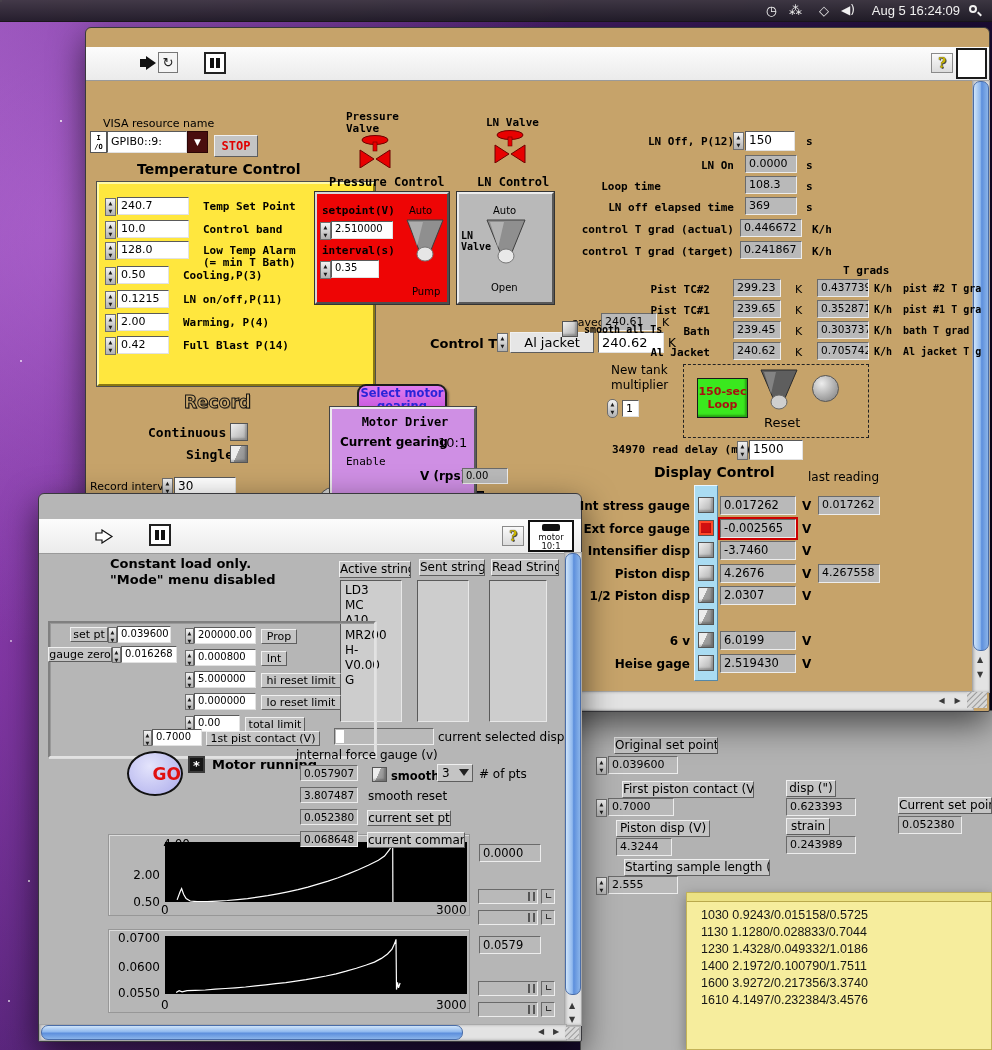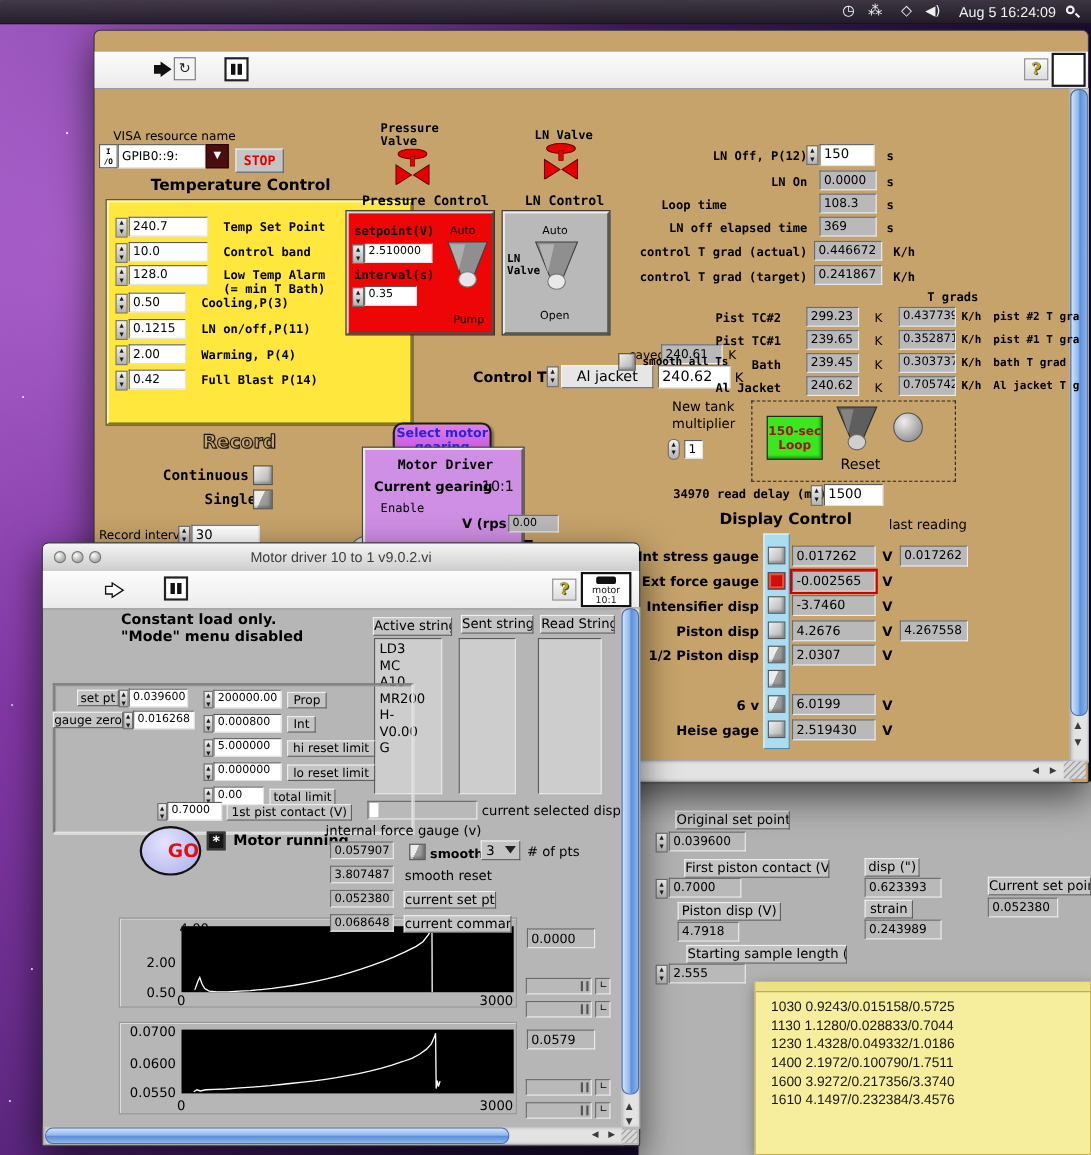--- a/index.html
+++ b/index.html
@@ -64,21 +64,21 @@
   <div class="rbox p12" style="left:622px;top:781px;width:132px;height:17px;">First piston contact (V)</div>
   <div class="spin" style="left:596px;top:799px;">▲<br>▼</div>
   <div class="gbox p11" style="left:608px;top:798px;width:66px;height:18px;">0.7000</div>
   <div class="rbox p12" style="left:786px;top:780px;width:50px;height:17px;">disp (")</div>
   <div class="gbox p11" style="left:786px;top:798px;width:70px;height:18px;">0.623393</div>
   <div class="rbox p12" style="left:898px;top:797px;width:94px;height:17px;">Current set point</div>
   <div class="gbox p11" style="left:898px;top:816px;width:64px;height:18px;">0.052380</div>
   <div class="rbox p12" style="left:786px;top:818px;width:44px;height:17px;">strain</div>
   <div class="gbox p11" style="left:786px;top:836px;width:70px;height:18px;">0.243989</div>
   <div class="rbox p12" style="left:616px;top:820px;width:94px;height:17px;">Piston disp (V)</div>
-  <div class="gbox p11" style="left:616px;top:838px;width:56px;height:18px;">4.7918</div>
+  <div class="gbox p11" style="left:616px;top:838px;width:56px;height:18px;">4.3244</div>
   <div class="rbox p12" style="left:624px;top:859px;width:146px;height:17px;">Starting sample length (")</div>
   <div class="spin" style="left:596px;top:877px;">▲<br>▼</div>
   <div class="gbox p11" style="left:608px;top:876px;width:70px;height:18px;">2.555</div>
 
   <div class="abs" style="left:686px;top:892px;width:306px;height:158px;background:#f6ed9d;border:1px solid #c2b258;box-shadow:0 4px 12px rgba(0,0,0,.35);">
     <div class="abs" style="left:0;top:0;right:0;height:9px;background:#ebe183;border-bottom:1px solid #b9a94c;"></div>
     <div id="note-body" class="abs" style="inset: 14px 6px 4px 14px; font: 12.5px / 17px &quot;Liberation Sans&quot;, sans-serif; color: rgb(21, 21, 21);">
         <div style="position: static; white-space: nowrap;">1030 0.9243/0.015158/0.5725</div>
         <div style="position: static; white-space: nowrap;">1130 1.1280/0.028833/0.7044</div>
         <div style="position: static; white-space: nowrap;">1230 1.4328/0.049332/1.0186</div>
@@ -249,26 +249,20 @@
     <div class="sarr" style="left:972px;top:653px;width:16px;height:13px;">▲</div>
     <div class="sarr" style="left:972px;top:668px;width:16px;height:13px;">▼</div>
     <div class="vtrack" style="left:86px;top:691px;width:886px;height:18px;"></div>
     <div class="hthumb" style="left:88px;top:692px;width:472px;height:15px;"></div>
     <div class="sarr" style="left:934px;top:693px;width:15px;height:15px;line-height:15px;">◀</div>
     <div class="sarr" style="left:950px;top:693px;width:15px;height:15px;line-height:15px;">▶</div>
     <div class="grip" style="left:967px;top:692px;width:20px;height:16px;"></div>
   </div>
 
   <div class="win" style="left:38px;top:493px;width:542px;height:547px;background:#b6b6b6;">
-    <div class="tbar" style="height:25px;">
-      <div class="tl" style="left:10px;top:7px;"></div>
-      <div class="tl" style="left:26px;top:7px;"></div>
-      <div class="tl" style="left:42px;top:7px;"></div>
-      <div class="wtitle" style="top:5px;">Motor driver 10 to 1 v9.0.2.vi</div>
-    </div>
     <div class="toolb" style="top:25px;height:34px;">
       <svg class="abs" style="left:55px;top:10px;" width="20" height="15">
           <path d="M2,4 h6 v-3 l10,6.5 -10,6.5 v-3 h-6 z" fill="#fff" stroke="#111" stroke-width="1.2"></path>
         </svg>
       <div class="pauseb" style="left:110px;top:5px;width:22px;height:22px;">
           <i style="left:4px;"></i>
           <i style="right:4px;"></i>
         </div>
       <div class="helpb" style="left:463px;top:7px;width:22px;height:20px;line-height:19px;">?</div>
       <div class="abs" style="left:489px;top:1px;width:46px;height:32px;background:#fff;border:2px solid #111;text-align:center;font:8.5px 'DejaVu Sans',sans-serif;color:#111;line-height:9px;">

